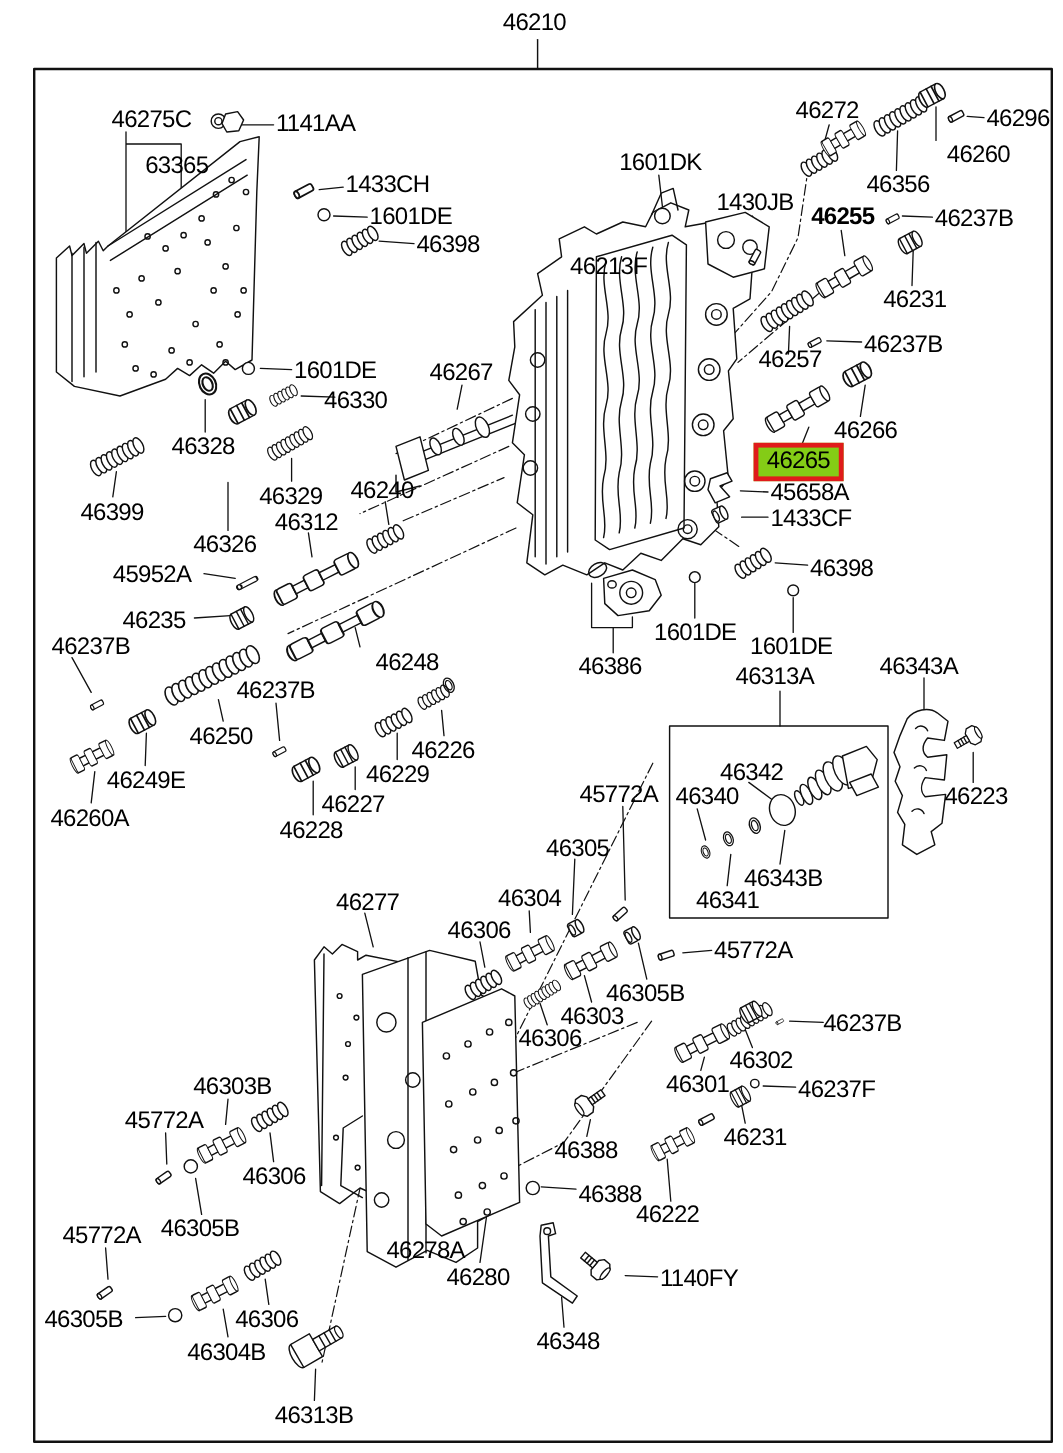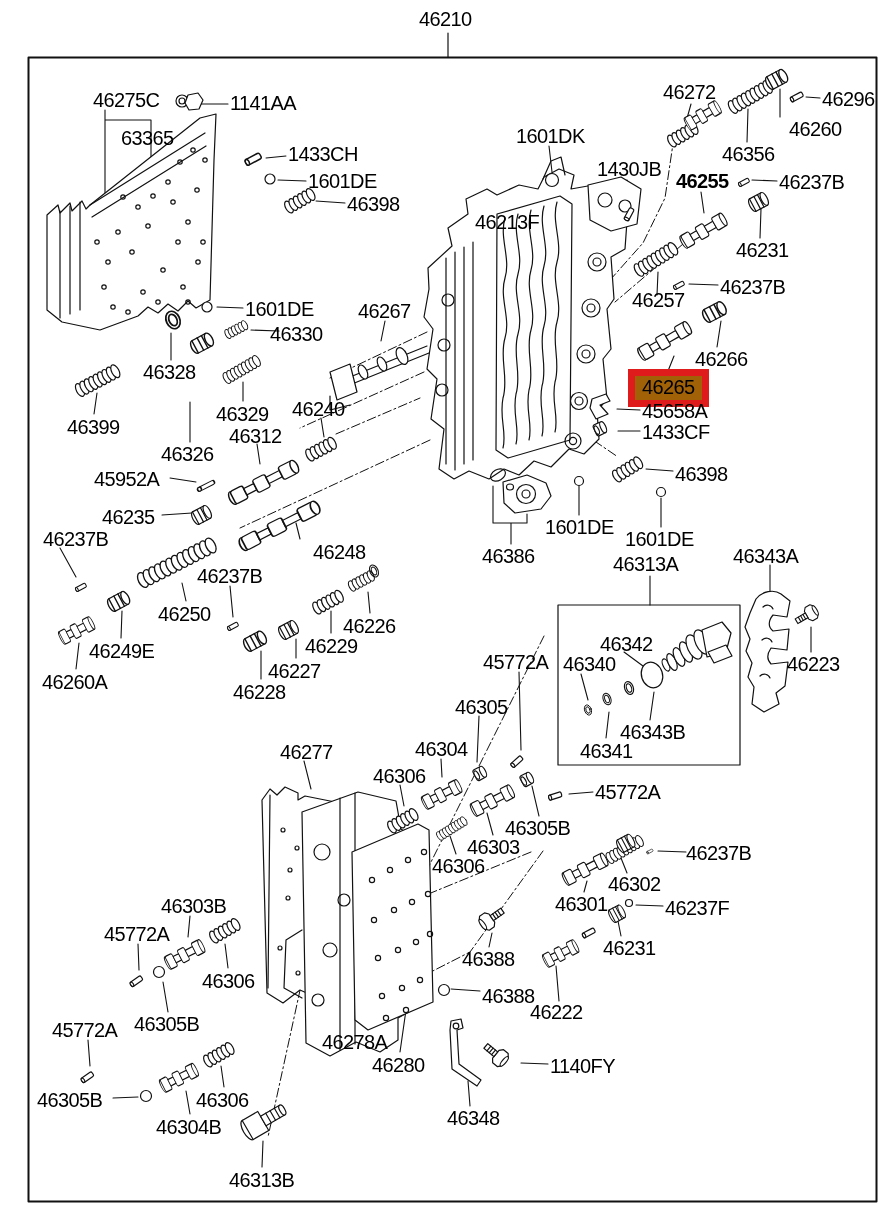--- a/index.html
+++ b/index.html
@@ -1,19 +1,19 @@
 <!DOCTYPE html>
 <html><head>
 <meta charset="utf-8">
 <style>
   html,body{margin:0;padding:0;background:#fff}
   #stage{position:relative;width:886px;height:1211px;background:#fff;overflow:hidden}
   #art{position:absolute;left:0;top:0}
   .lbl{position:absolute;font:20px/1.05 "Liberation Sans",sans-serif;letter-spacing:-0.6px;color:#000;white-space:nowrap}
-  .lbl.boxed{border:7px solid #c2410c;padding:1px 7px 2px 7px;background:#a16207;transform:translate(-9px,-6px)}
+  .lbl.boxed{border:4px solid #c2410c;padding:1px 7px 2px 7px;background:#84cc16;transform:translate(-9px,-6px)}
 </style>
 </head>
 <body>
 
 <div id="stage">
 
 <svg id="art" width="886" height="1211" viewBox="0 0 886 1211" fill="none" stroke="#111" stroke-width="1.2" stroke-linejoin="round" stroke-linecap="round">
 
   <defs>
     <g id="sprS" fill="#fff">

